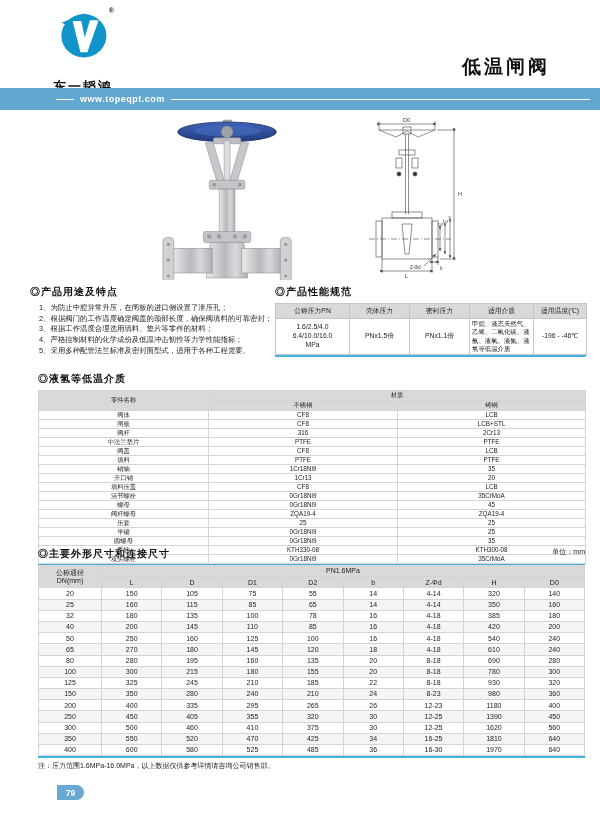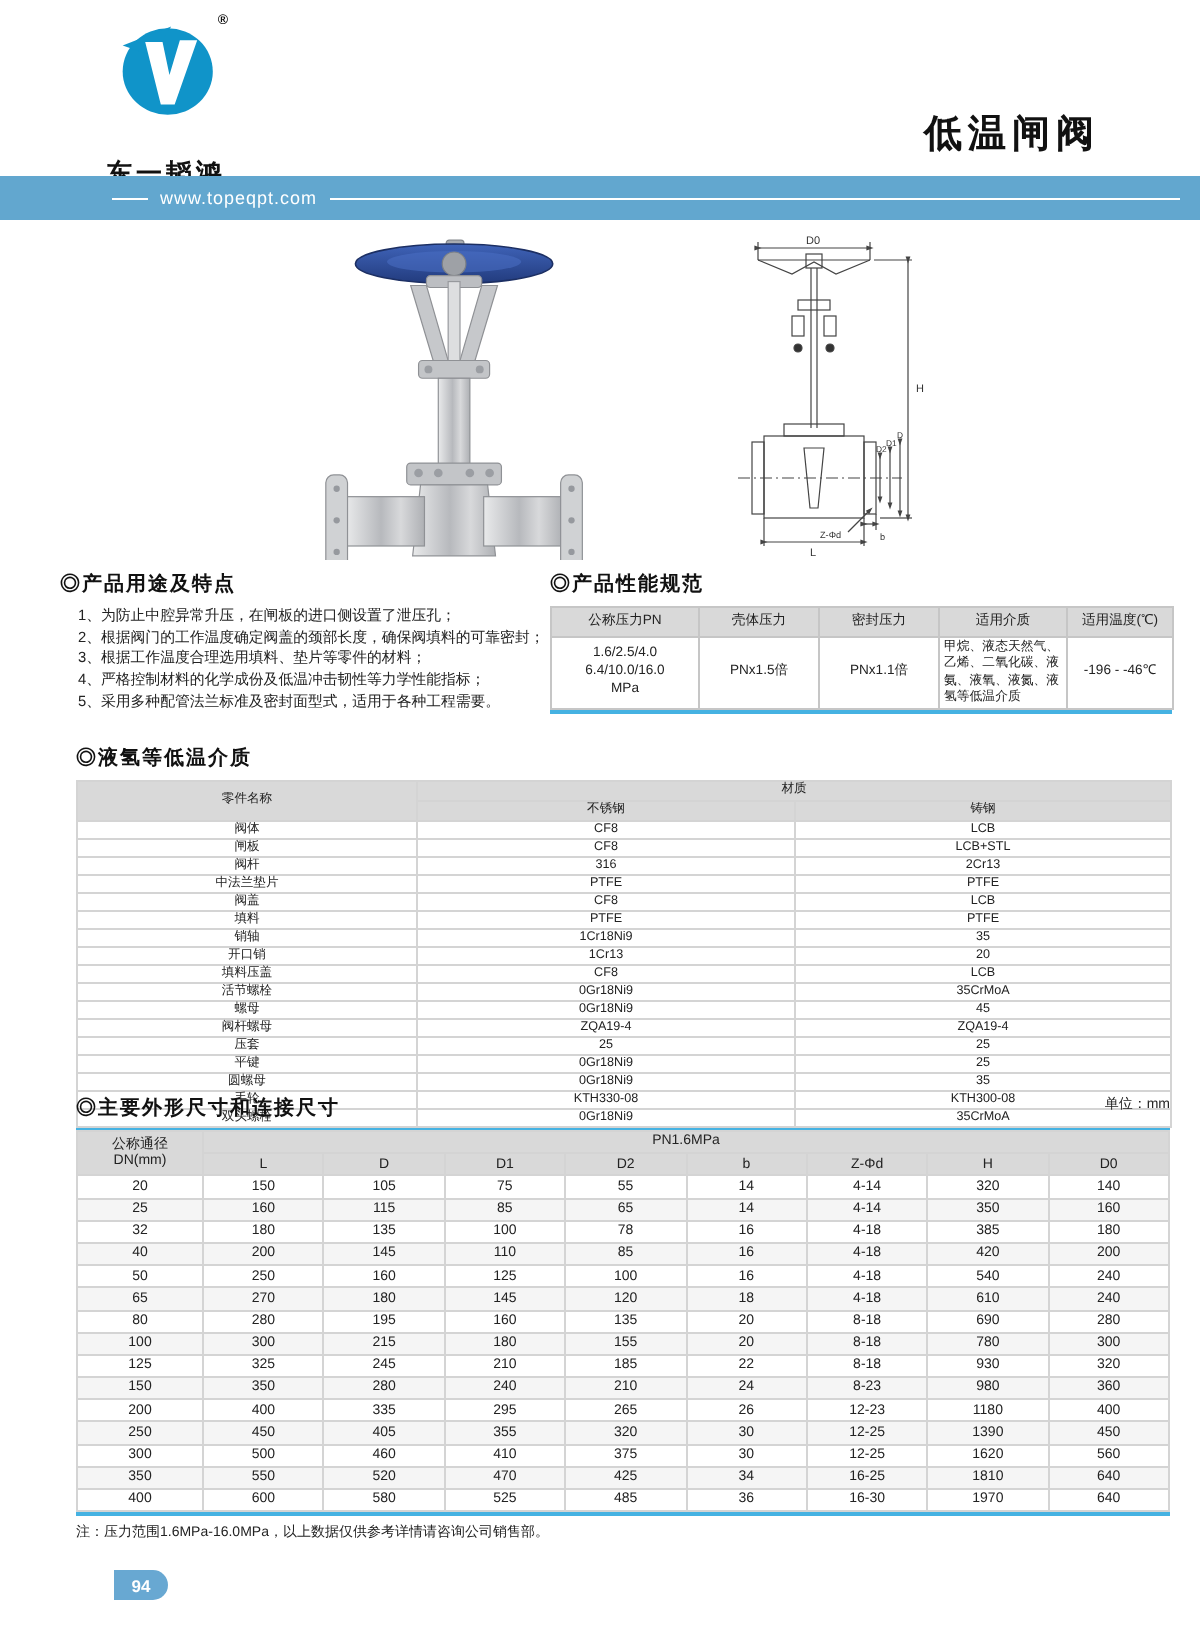--- a/index.html
+++ b/index.html
@@ -15,21 +15,21 @@
   .brand-name { font-size:13px; font-weight:bold; letter-spacing:2px; color:#111; margin-top:17px; white-space:nowrap; }
   .doc-title { position:absolute; right:34px; top:38px; margin:16px; font-size:19px; font-weight:bold;
                letter-spacing:3px; color:#111; }
 
   
   .band { position:absolute; top:88px; left:0; width:600px; height:22px; background:#62a7cf;
           display:flex; align-items:center; }
   .band-line { height:1px; background:#ffffff; }
   .band-line.left { width:18px; margin-left:56px; }
   .band-line.right { flex:1; margin-right:10px; }
-  .band-url { color:#fff; font-size:9px; font-weight:normal; margin:0 6px; letter-spacing:0.5px; }
+  .band-url { color:#fff; font-size:9px; font-weight:bold; margin:0 6px; letter-spacing:0.5px; }
 
   
   .photo { position:absolute; left:156px; top:118px; width:148px; height:162px; }
   .drawing { position:absolute; left:352px; top:116px; width:120px; height:168px; }
   .drawing text { font-family:"Liberation Sans", sans-serif; }
 
   
   .section-heading { font-size:10px; font-weight:bold; color:#111; margin:0 0 4px 0; letter-spacing:1px; }
   .features { position:absolute; left:30px; top:285px; width:244px; }
   .features p { font-size:7.4px; line-height:1.3; margin:0 0 1px 0; text-indent:9px; color:#222; }
@@ -553,15 +553,15 @@
             <td>16-30</td>
             <td>1970</td>
             <td>640</td>
           </tr>
         </tbody>
     </table>
     <div class="blue-line"></div>
     <div class="note">注：压力范围1.6MPa-16.0MPa，以上数据仅供参考详情请咨询公司销售部。</div>
   </div>
 
-  <div class="page-badge">94</div>
+  <div class="page-badge">79</div>
 
 </div>
 
 </body></html>

